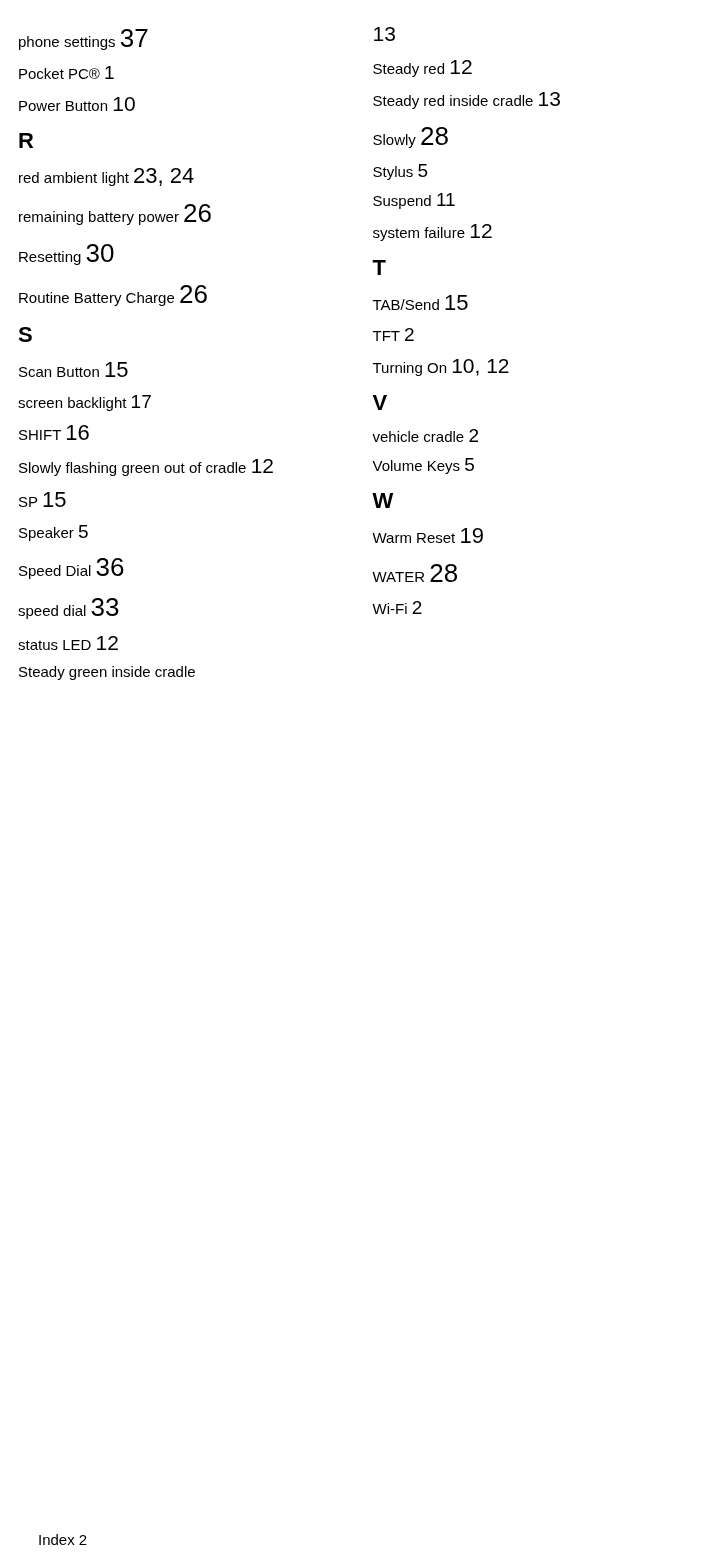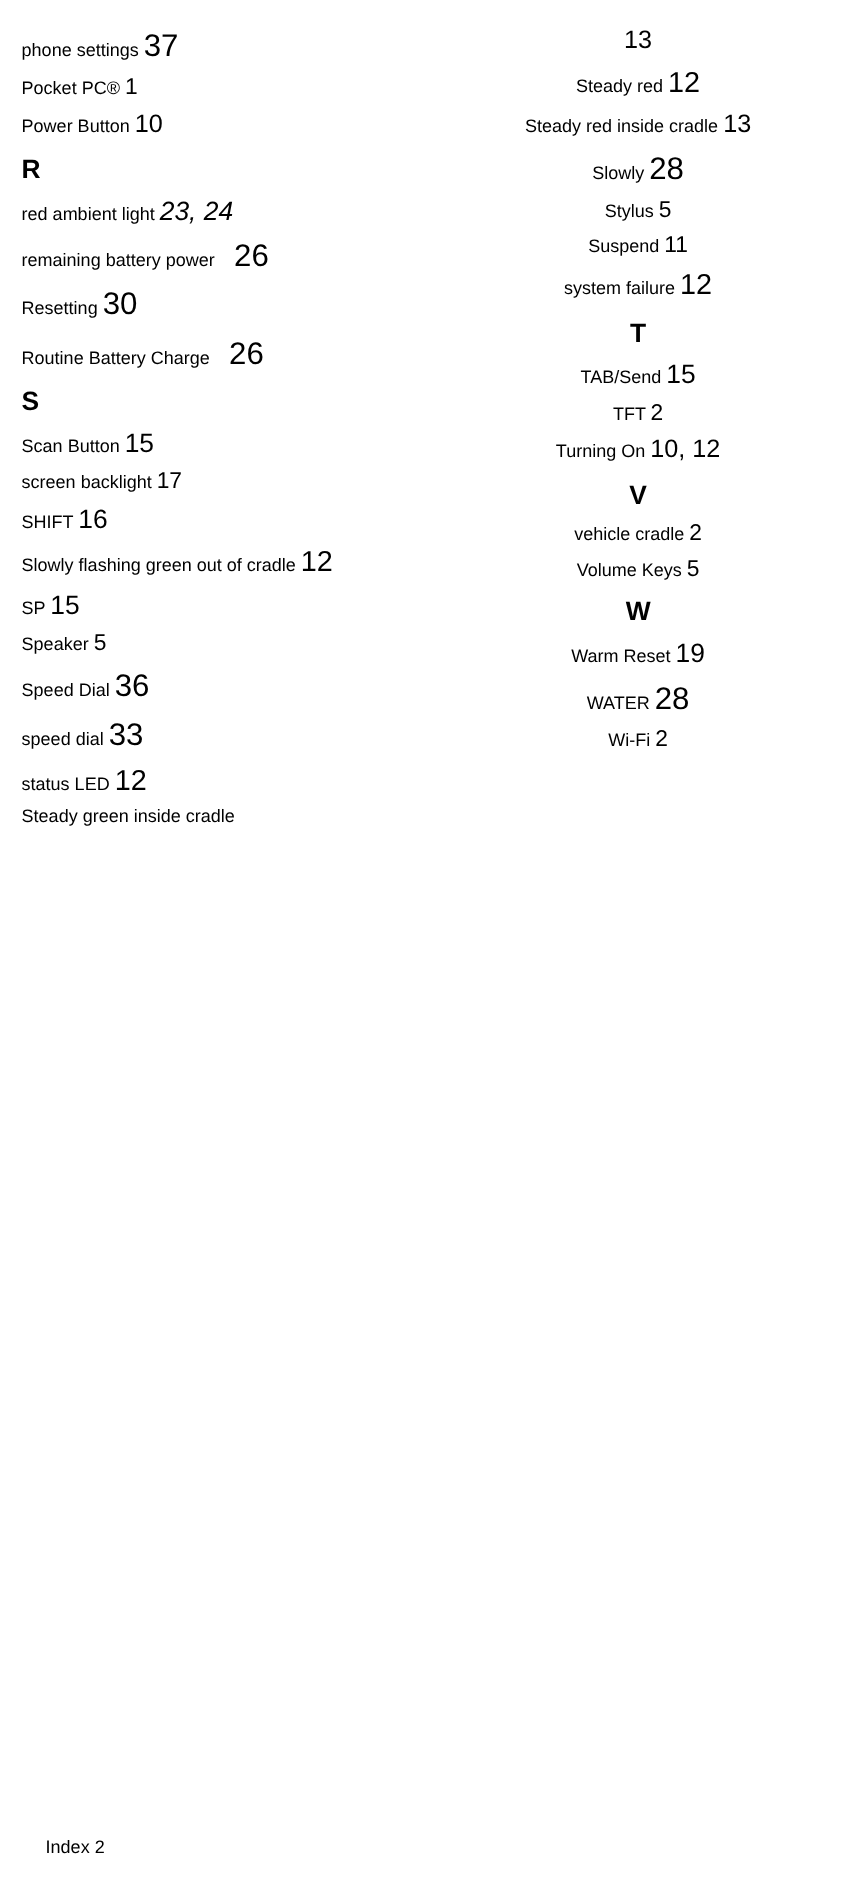--- a/index.html
+++ b/index.html
@@ -25,21 +25,20 @@
     .column {
       flex: 1;
       display: flex;
       flex-direction: column;
     }
     .left-column {
       padding-right: 10px;
     }
     .right-column {
       padding-left: 10px;
-      text-align: center;
     }
     .index-entry {
       font-size: 15px;
       line-height: 1.55;
       color: #000;
     }
     .section-header {
       font-size: 22px;
       font-weight: bold;
       margin-top: 6px;
@@ -51,29 +50,29 @@
       bottom: 18px;
       left: 18px;
       font-size: 15px;
       color: #000;
       margin-left: 20px;
     }
 
     
     .num-10 { font-size: 21px; }
     .num-11 { font-size: 19px; }
-    .num-12 { font-size: 24px; }
+    .num-12 { font-size: 21px; }
     .num-13 { font-size: 21px; }
     .num-15 { font-size: 22px; }
     .num-16 { font-size: 22px; }
     .num-17 { font-size: 19px; }
     .num-19 { font-size: 22px; }
     .num-2  { font-size: 19px; }
-    .num-23 { font-size: 22px; font-style: italic; }
-    .num-26 { font-size: 26px; margin-left: 12px; }
+    .num-23 { font-size: 22px; }
+    .num-26 { font-size: 26px; }
     .num-28 { font-size: 26px; }
     .num-30 { font-size: 26px; text-align: center; }
     .num-32 { font-size: 26px; }
     .num-33 { font-size: 26px; text-align: right; }
     .num-36 { font-size: 26px; }
     .num-37 { font-size: 26px; }
     .num-5  { font-size: 19px; }
   </style>
 </head>
 <body>

